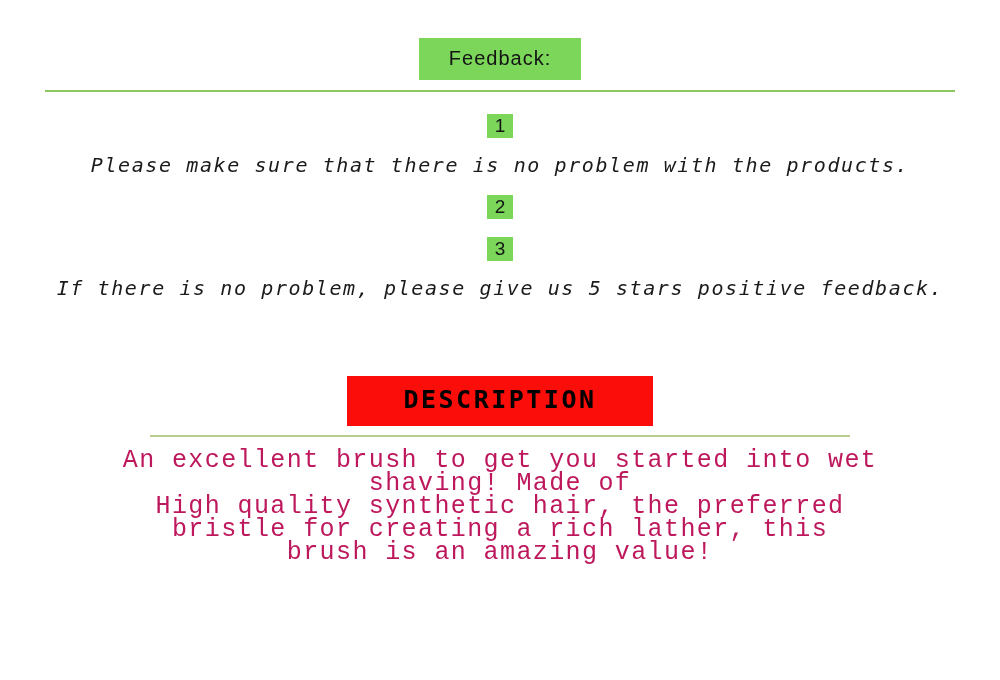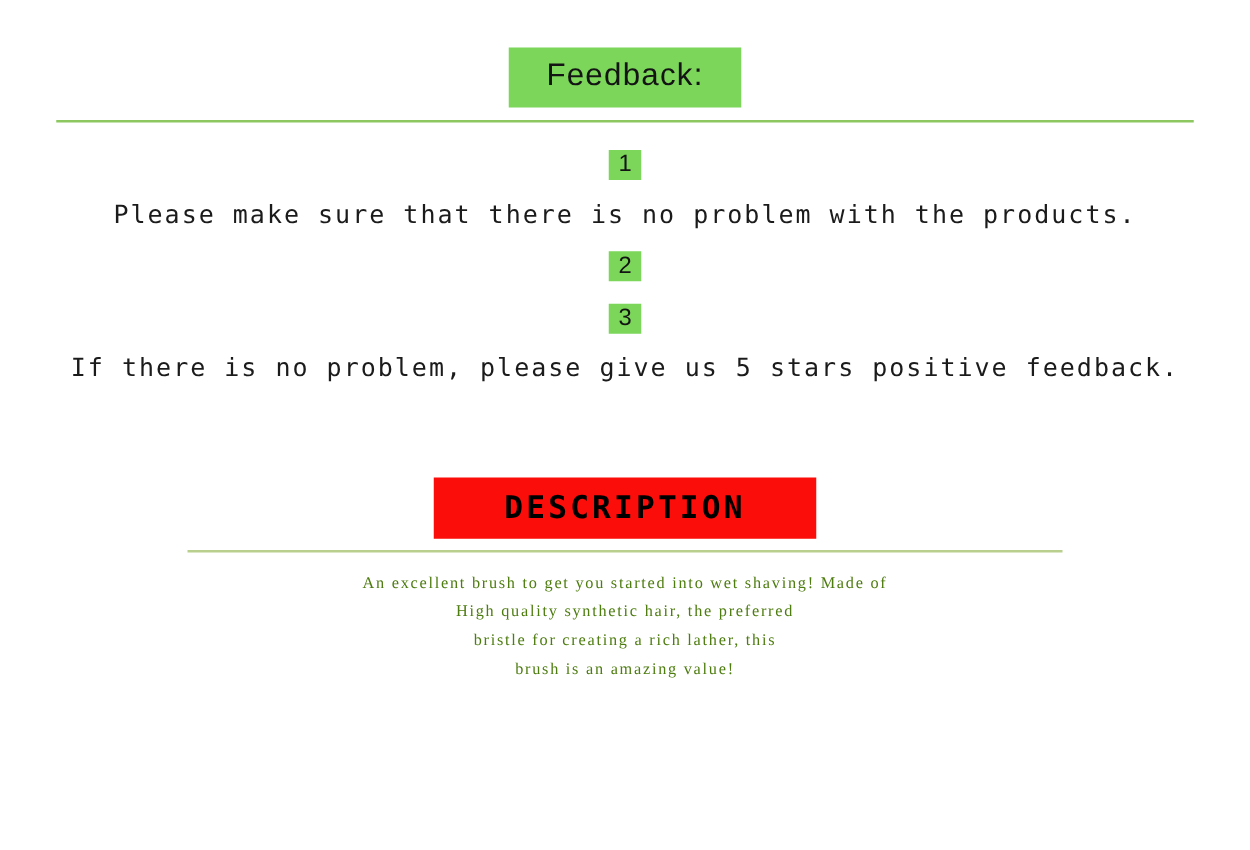--- a/index.html
+++ b/index.html
@@ -25,21 +25,21 @@
   .feedback-header {
     width: 100%;
     text-align: center;
     padding-top: 38px;
   }
   .feedback-badge {
     display: inline-block;
     background: #7bd65a;
     color: #141414;
     font-family: "Liberation Sans", sans-serif;
-    font-size: 25px;
+    font-size: 20px;
     font-weight: 400;
     letter-spacing: 1px;
     padding: 9px 30px 11px 30px;
     line-height: 1.1;
   }
 
   .rule-green {
     width: 910px;
     height: 2px;
     background: #8cc85f;
@@ -69,20 +69,21 @@
   .body-text {
     font-family: "DejaVu Sans Mono", monospace;
     font-size: 20px;
     letter-spacing: 1.6px;
     line-height: 23px;
     color: #1b1b1b;
     margin: 16px auto 0 auto;
     width: 940px;
     text-align: center;
     white-space: pre-line;
+    font-style: italic;
   }
   .body-text.tight { line-height: 22px; }
 
   
   .desc-wrap {
     width: 100%;
     text-align: center;
     margin-top: 76px;
   }
   .desc-badge {
@@ -97,25 +98,25 @@
     line-height: 1.15;
   }
   .rule-desc {
     width: 700px;
     height: 2px;
     background: #b9cf8e;
     margin: 9px auto 0 auto;
   }
 
   .desc-text {
-    font-family: Liberation Serif, serif;
-    font-size: 13px;
+    font-family: Liberation Mono, monospace;
+    font-size: 25px;
     letter-spacing: 1.4px;
     line-height: 23px;
-    color: #4d7c0f;
+    color: #be185d;
     margin: 12px auto 0 auto;
     width: 900px;
     text-align: center;
     white-space: pre-line;
   }
 </style>
 </head>
 <body>
 
 <div class="page">

